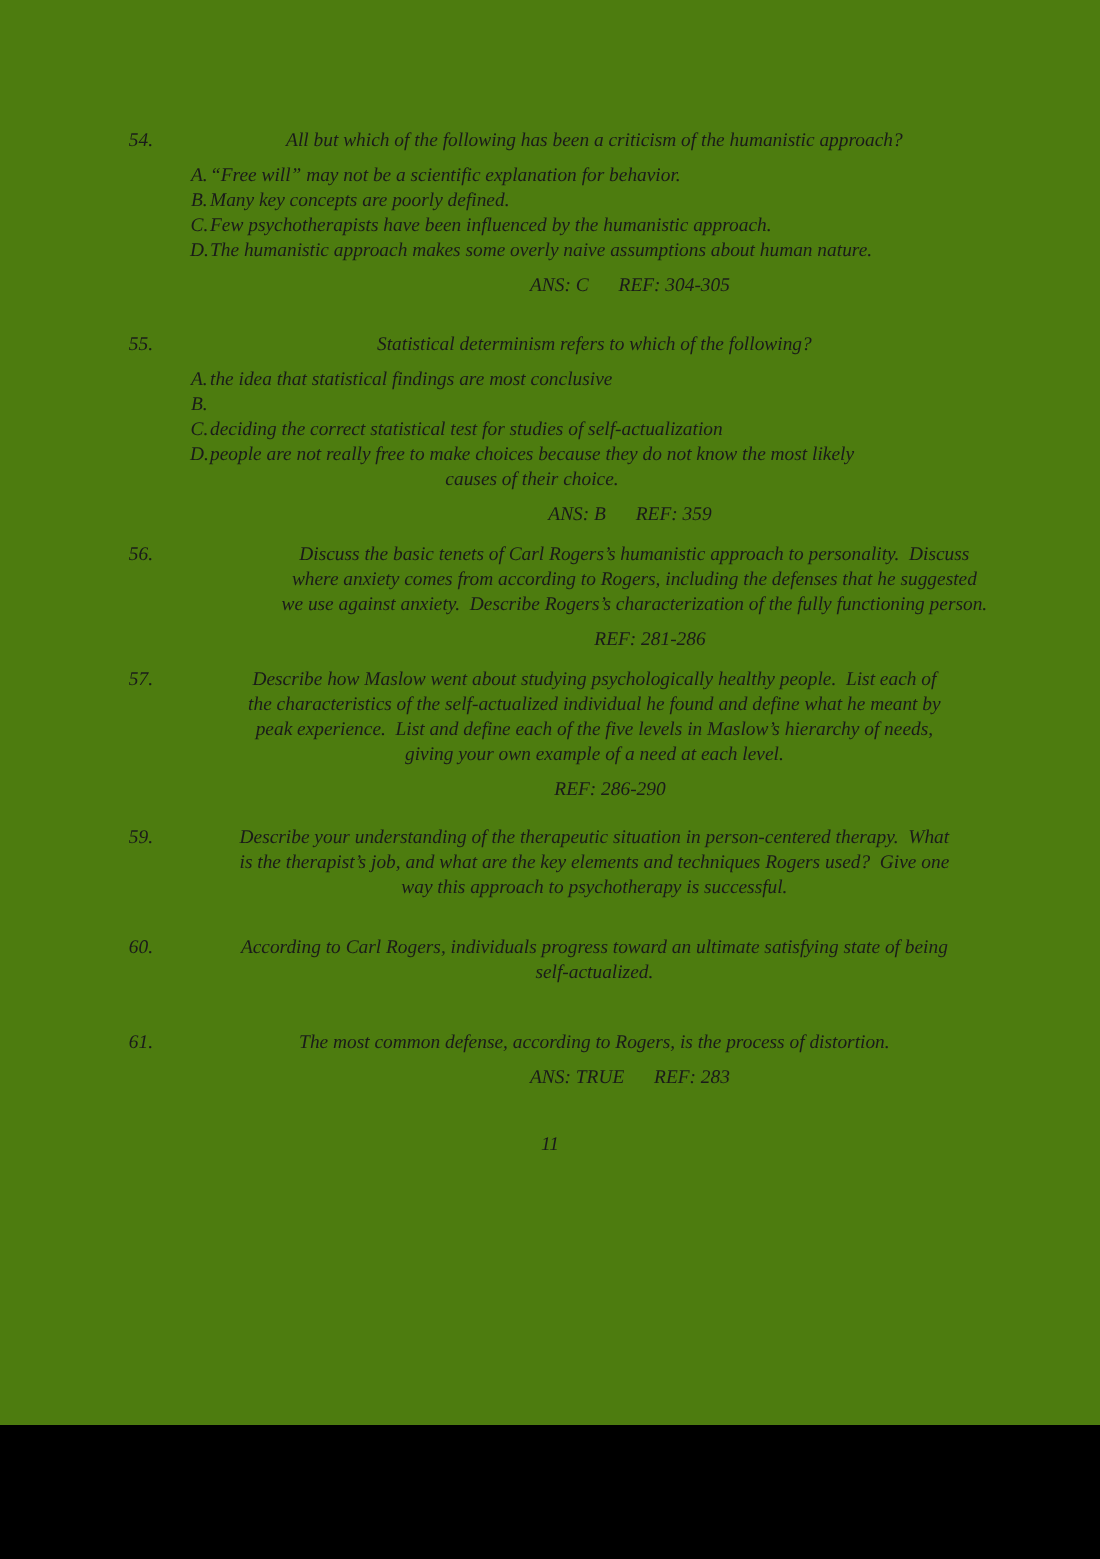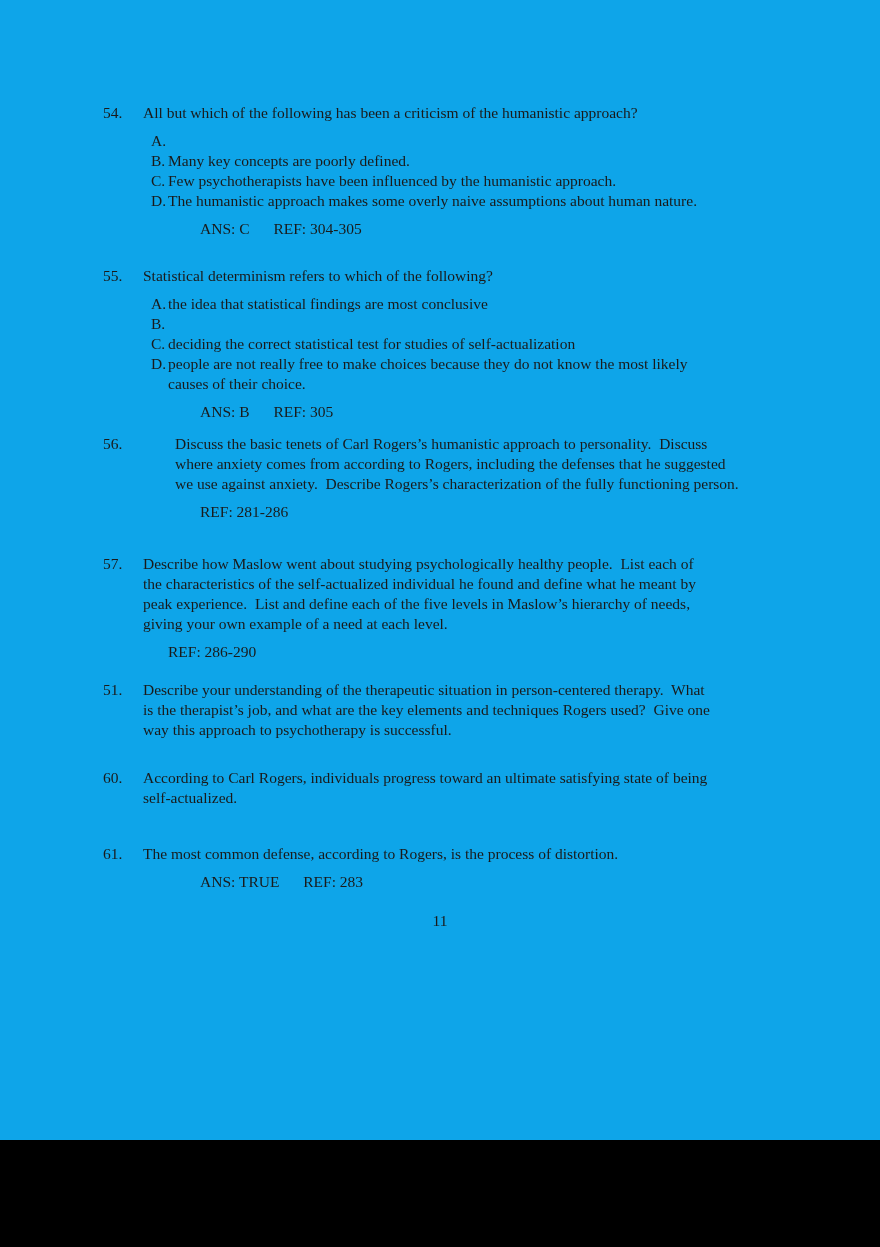--- a/index.html
+++ b/index.html
@@ -8,63 +8,65 @@
     width: 880px;
     height: 1247px;
     background: #ffffff;
     overflow: hidden;
     font-family: "Liberation Serif", "DejaVu Serif", serif;
     color: #1a1a1a;
   }
   .page {
     width: 880px;
     height: 1140px;
-    background: #0ea5e9;
+    background: #4d7c0f;
     padding-top: 103px;
     font-size: 15.5px;
     line-height: 20px;
+    font-style: italic;
   }
   .question {
     display: flex;
     align-items: flex-start;
     padding-left: 103px;
   }
   
   .question:nth-child(2) { margin-top: 27px; }
   .question:nth-child(3) { margin-top: 12px; gap: 32px; }
-  .question:nth-child(4) { margin-top: 32px; }
+  .question:nth-child(4) { margin-top: 12px; }
   .question:nth-child(5) { margin-top: 18px; }
   .question:nth-child(6) { margin-top: 28px; }
   .question:nth-child(7) { margin-top: 36px; }
   .question:nth-child(8) { margin-top: 17px; }
   .qnum { flex: 0 0 40px; }
-  .qbody { width: 665px; }
+  .qbody { width: 665px; text-align: center; }
   .qtext { white-space: pre-wrap; }
   .options { margin-top: 8px; }
   .option { display: flex; padding-left: 8px; }
   .olabel { flex: 0 0 17px; }
   .otext { white-space: pre-wrap; }
   .meta { margin-top: 8px; padding-left: 25px; }
   .ans { display: inline-block; margin-right: 20px; margin-left: 32px; }
   .ref { display: inline-block; }
-  .page-number { margin-top: 19px; text-align: center; }
+  .page-number { margin-top: 34px; text-align: center; }
   .footer-bar { width: 880px; height: 107px; background: #000000; }
 </style>
 </head>
 <body>
 
 <div class="page">
   <div id="questions-list">
   <div class="question">
     <span class="qnum">54.</span>
     <div class="qbody">
       <div class="qtext">All but which of the following has been a criticism of the humanistic approach?</div>
       <div class="options">
   <div class="option">
     <span class="olabel">A.</span>
+    <span class="otext">“Free will” may not be a scientific explanation for behavior.</span>
   </div>
 
   <div class="option">
     <span class="olabel">B.</span>
     <span class="otext">Many key concepts are poorly defined.</span>
   </div>
 
   <div class="option">
     <span class="olabel">C.</span>
     <span class="otext">Few psychotherapists have been influenced by the humanistic approach.</span>
@@ -102,21 +104,21 @@
   </div>
 
   <div class="option">
     <span class="olabel">D.</span>
     <span class="otext">people are not really free to make choices because they do not know the most likely
 causes of their choice.</span>
   </div>
 </div>
       <div class="meta">
         <span class="ans">ANS: B</span>
-        <span class="ref">REF: 305</span>
+        <span class="ref">REF: 359</span>
       </div>
     </div>
   </div>
 
   <div class="question">
     <span class="qnum">56.</span>
     <div class="qbody">
       <div class="qtext">Discuss the basic tenets of Carl Rogers’s humanistic approach to personality.  Discuss
 where anxiety comes from according to Rogers, including the defenses that he suggested
 we use against anxiety.  Describe Rogers’s characterization of the fully functioning person.</div>
@@ -138,21 +140,21 @@
 
       <div class="meta">
         
         <span class="ref">REF: 286-290</span>
       </div>
     </div>
   </div>
 
 
   <div class="question">
-    <span class="qnum">51.</span>
+    <span class="qnum">59.</span>
     <div class="qbody">
       <div class="qtext">Describe your understanding of the therapeutic situation in person-centered therapy.  What
 is the therapist’s job, and what are the key elements and techniques Rogers used?  Give one
 way this approach to psychotherapy is successful.</div>
 
     </div>
   </div>
 
   <div class="question">
     <span class="qnum">60.</span>

